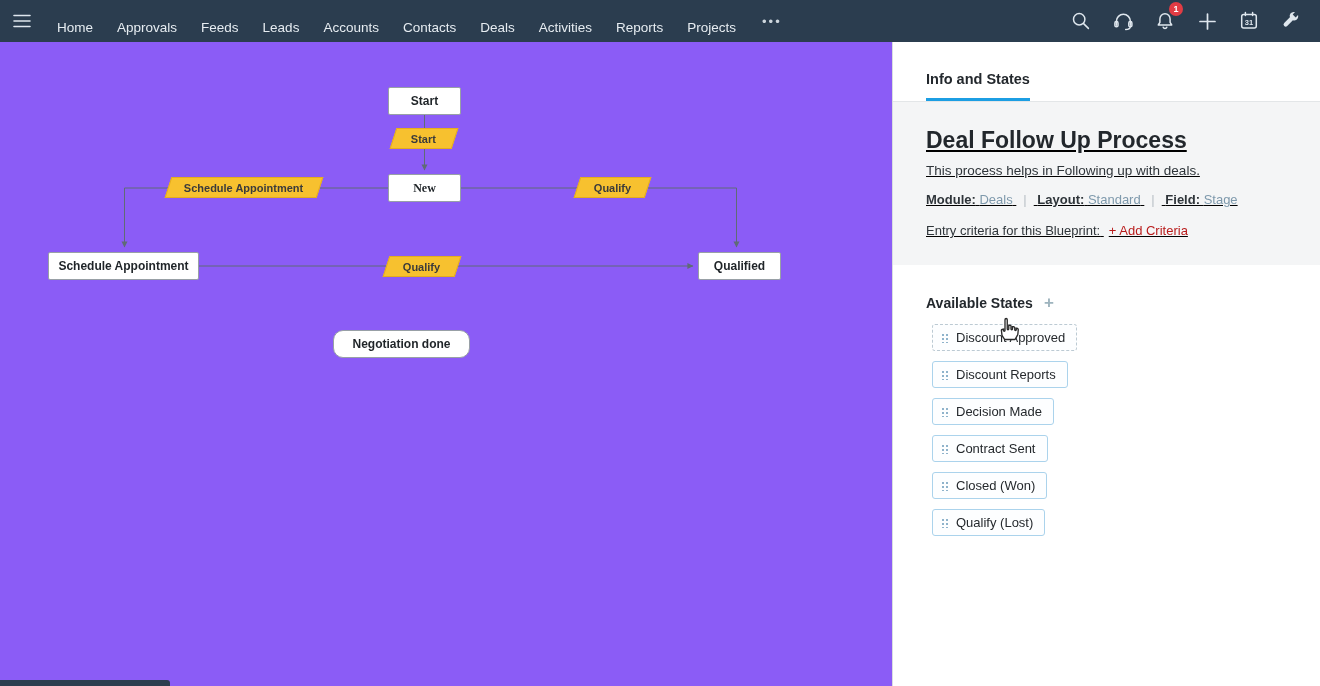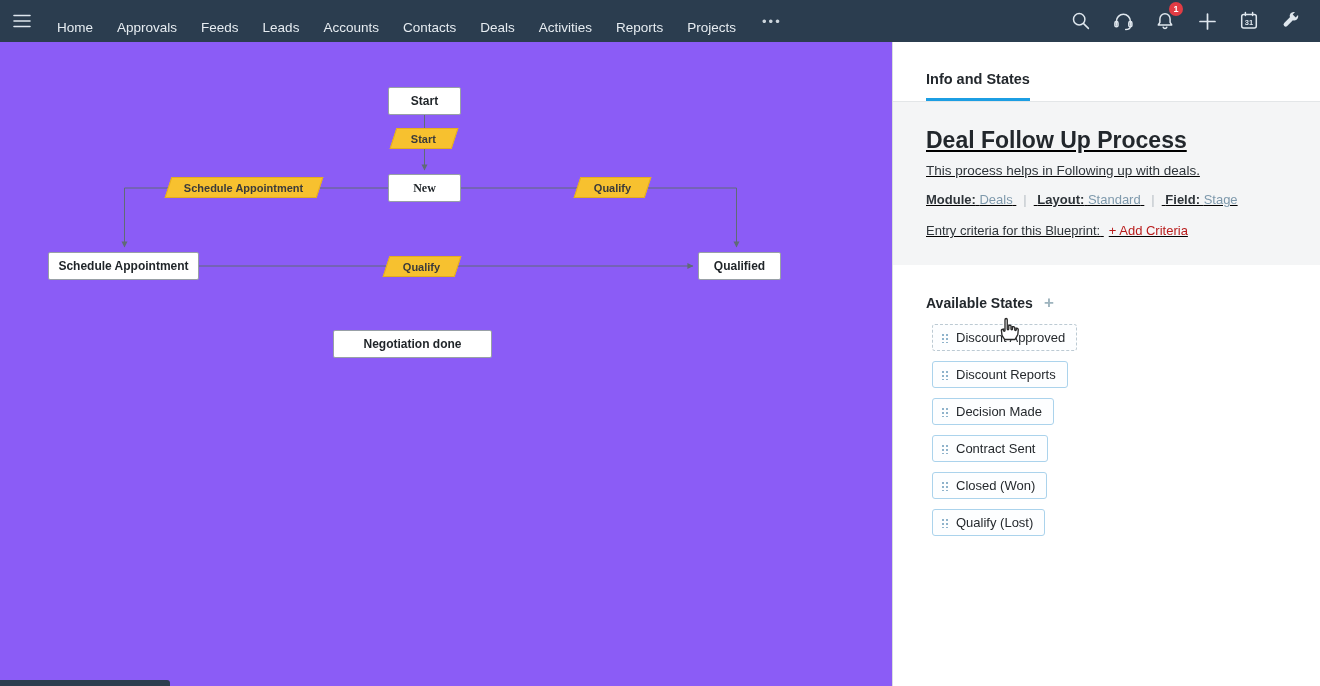--- a/index.html
+++ b/index.html
@@ -182,21 +182,21 @@
     <path d="M424.5 73 V128" stroke="#5f6b76" stroke-width="1" fill="none" marker-end="url(#arrow)"></path>
     <path d="M388 146 H124.5 V205" stroke="#5f6b76" stroke-width="1" fill="none" marker-end="url(#arrow)"></path>
     <path d="M461 146 H736.5 V205" stroke="#5f6b76" stroke-width="1" fill="none" marker-end="url(#arrow)"></path>
     <path d="M199 224 H693" stroke="#5f6b76" stroke-width="1" fill="none" marker-end="url(#arrow)"></path>
   </svg>
 
   <div class="node-rect" style="left:388px; top:45px; width:73px; height:28px;">Start</div>
   <div class="node-rect" style="left:388px; top:132px; width:73px; height:28px;font-family:Liberation Serif, serif;">New</div>
   <div class="node-rect" style="left:48px; top:210px; width:151px; height:28px;">Schedule Appointment</div>
   <div class="node-rect" style="left:698px; top:210px; width:83px; height:28px;">Qualified</div>
-  <div class="node-rect" style="left:333px; top:288px; width:159px; height:28px;">Negotiation done</div>
+  <div class="node-rect" style="left:333px; top:288px; width:137px; height:28px;border-radius:10px;">Negotiation done</div>
 
   <div class="trans" style="left:393px; top:86px; width:62px; height:21px;">
     <span>Start</span>
   </div>
   <div class="trans" style="left:168px; top:135px; width:152px; height:21px;">
     <span>Schedule Appointment</span>
   </div>
   <div class="trans" style="left:577px; top:135px; width:71px; height:21px;">
     <span>Qualify</span>
   </div>

